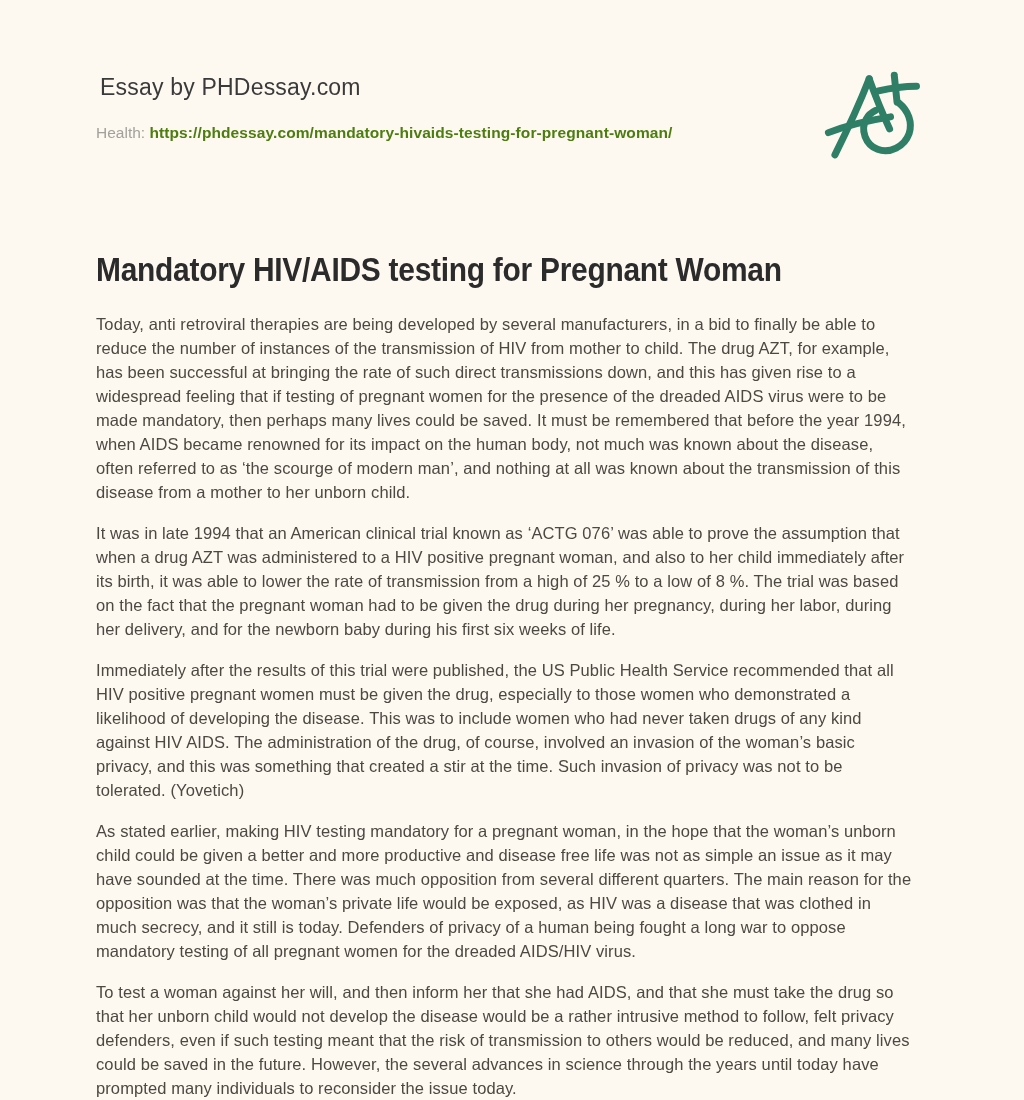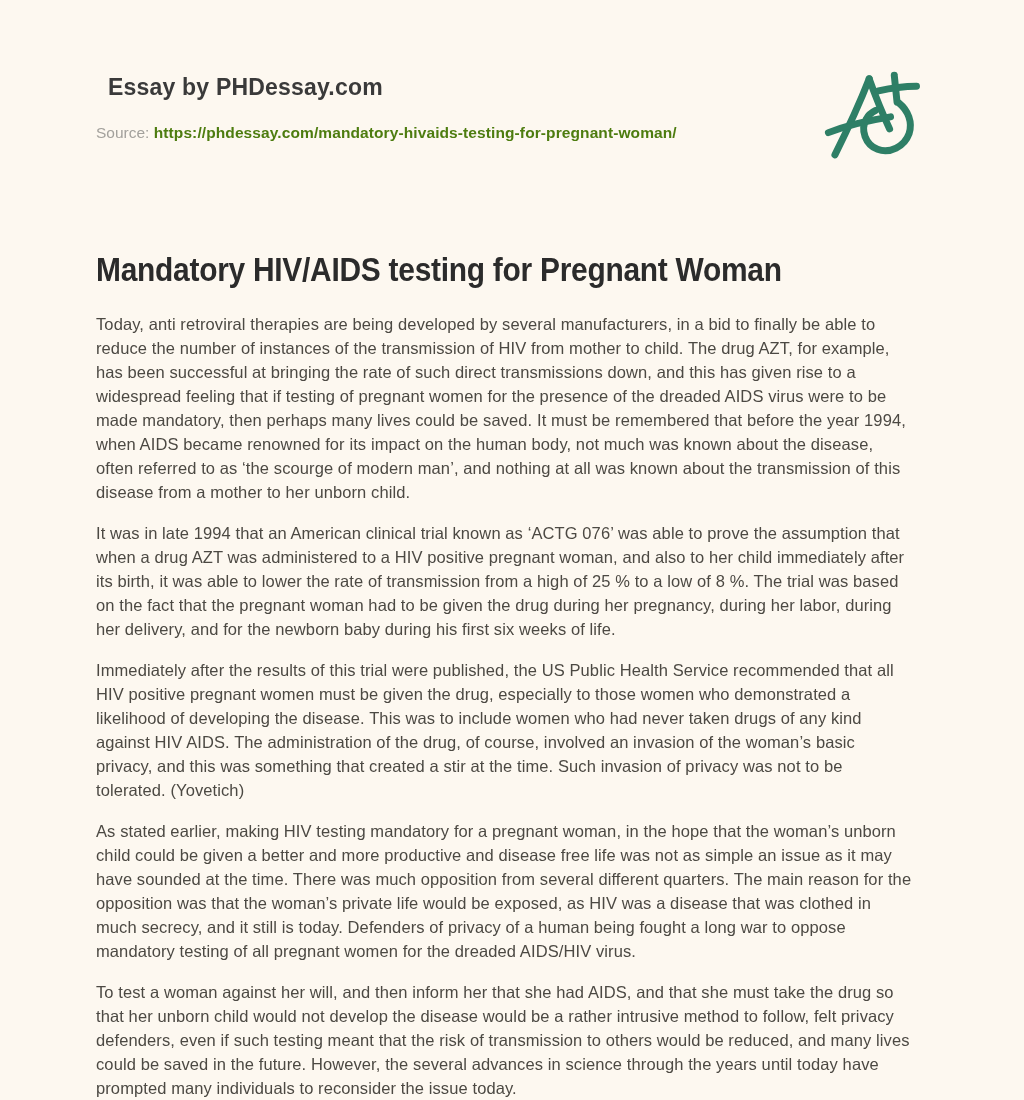--- a/index.html
+++ b/index.html
@@ -19,23 +19,23 @@
     width: 1024px;
     height: 1100px;
   }
   .header {
     display: flex;
     justify-content: space-between;
     align-items: flex-start;
   }
   .byline {
     font-size: 23px;
-    font-weight: 700;
+    font-weight: 400;
     color: #3a3a3a;
-    margin: 6px 0 23px 12px;
+    margin: 6px 0 23px 4px;
     letter-spacing: 0.2px;
   }
   .source-line {
     font-size: 15.5px;
     color: #a3a19c;
     margin: 0;
   }
   .source-link {
     color: #4d7c0f;
     text-decoration: none;
@@ -72,21 +72,21 @@
   }
 </style>
 </head>
 <body>
 
 <div class="page">
 
   <div class="header">
     <div>
       <h2 class="byline">Essay by PHDessay.com</h2>
-      <p class="source-line"><span>Source:</span>
+      <p class="source-line"><span>Health:</span>
         <a class="source-link" href="#">https://phdessay.com/mandatory-hivaids-testing-for-pregnant-woman/</a>
       </p>
     </div>
     <div class="logo">
       <svg viewBox="0 0 120 110" xmlns="http://www.w3.org/2000/svg">
         <g fill="none" stroke="#2e7f66" stroke-width="7.5" stroke-linecap="round" stroke-linejoin="round">
           <path d="M 57 16 C 50 34, 33 72, 20 98"></path>
           <path d="M 57 16 C 62 30, 72 55, 79 70"></path>
           <path d="M 13 74 C 33 66, 55 61, 80 57"></path>
           <path d="M 84 12 C 85 22, 86 32, 87 41"></path>

